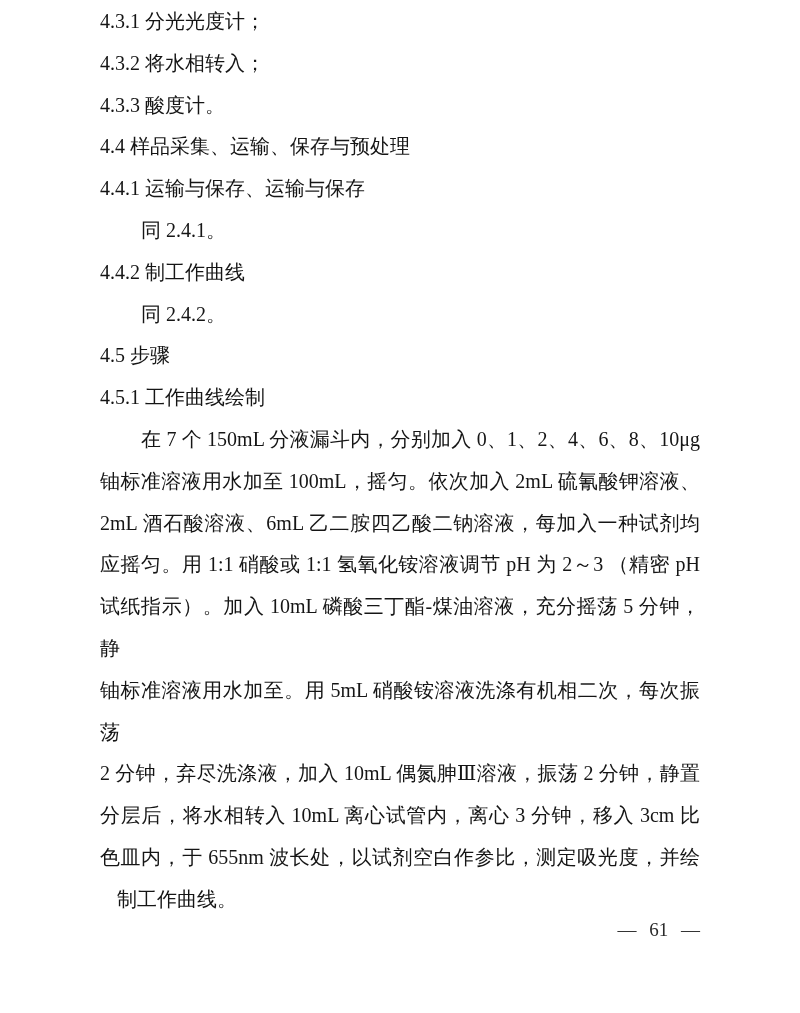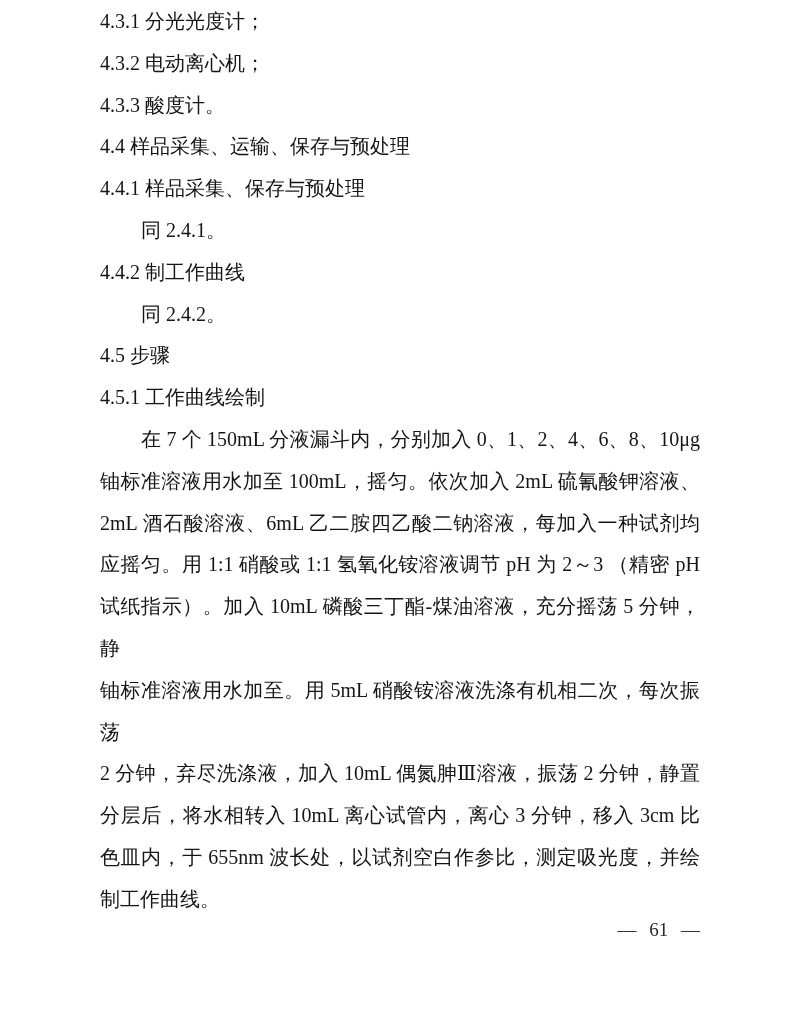--- a/index.html
+++ b/index.html
@@ -30,43 +30,44 @@
   .para .pline {
     text-align: justify;
     text-align-last: justify;
   }
   .para .pline.pfirst {
     text-indent: 41px;
   }
   .para .pline.plast {
     text-align: left;
     text-align-last: left;
+    margin-left: 17px;
   }
   .footer {
     position: absolute;
     top: 916px;
     right: 100px;
     font-size: 19px;
     line-height: 28px;
     color: #2a2a2a;
     word-spacing: 8px;
     white-space: nowrap;
   }
 </style>
 </head>
 <body>
 
 <div class="page">
   <div class="content">
 
     <div class="line">4.3.1 分光光度计；</div>
-    <div class="line">4.3.2 电动离心机；</div>
+    <div class="line">4.3.2 将水相转入；</div>
     <div class="line">4.3.3 酸度计。</div>
     <div class="line">4.4 样品采集、运输、保存与预处理</div>
-    <div class="line">4.4.1 样品采集、保存与预处理</div>
+    <div class="line">4.4.1 运输与保存、运输与保存</div>
     <div class="line indent2">同 2.4.1。</div>
     <div class="line">4.4.2 制工作曲线</div>
     <div class="line indent2">同 2.4.2。</div>
     <div class="line">4.5 步骤</div>
     <div class="line">4.5.1 工作曲线绘制</div>
 
     <div class="para">
       <div class="pline pfirst">在 7 个 150mL 分液漏斗内，分别加入 0、1、2、4、6、8、10μg</div>
       <div class="pline">铀标准溶液用水加至 100mL，摇匀。依次加入 2mL 硫氰酸钾溶液、</div>
       <div class="pline">2mL 酒石酸溶液、6mL 乙二胺四乙酸二钠溶液，每加入一种试剂均</div>

